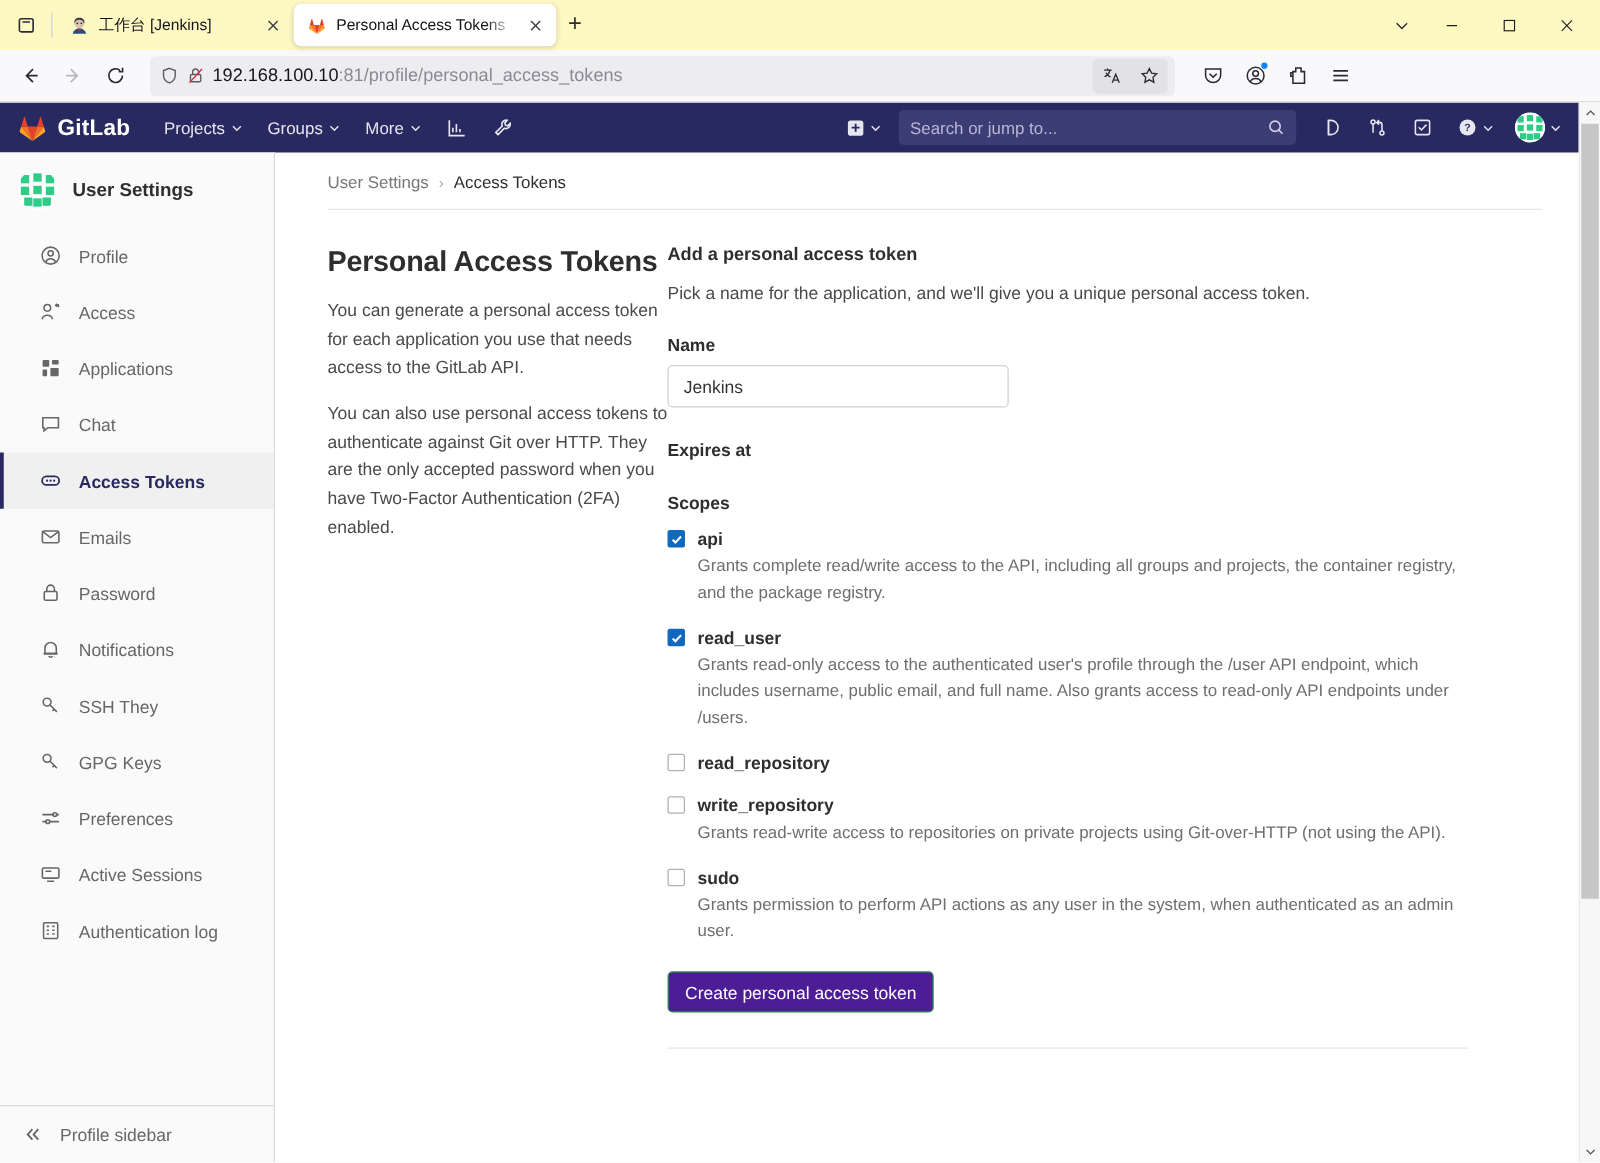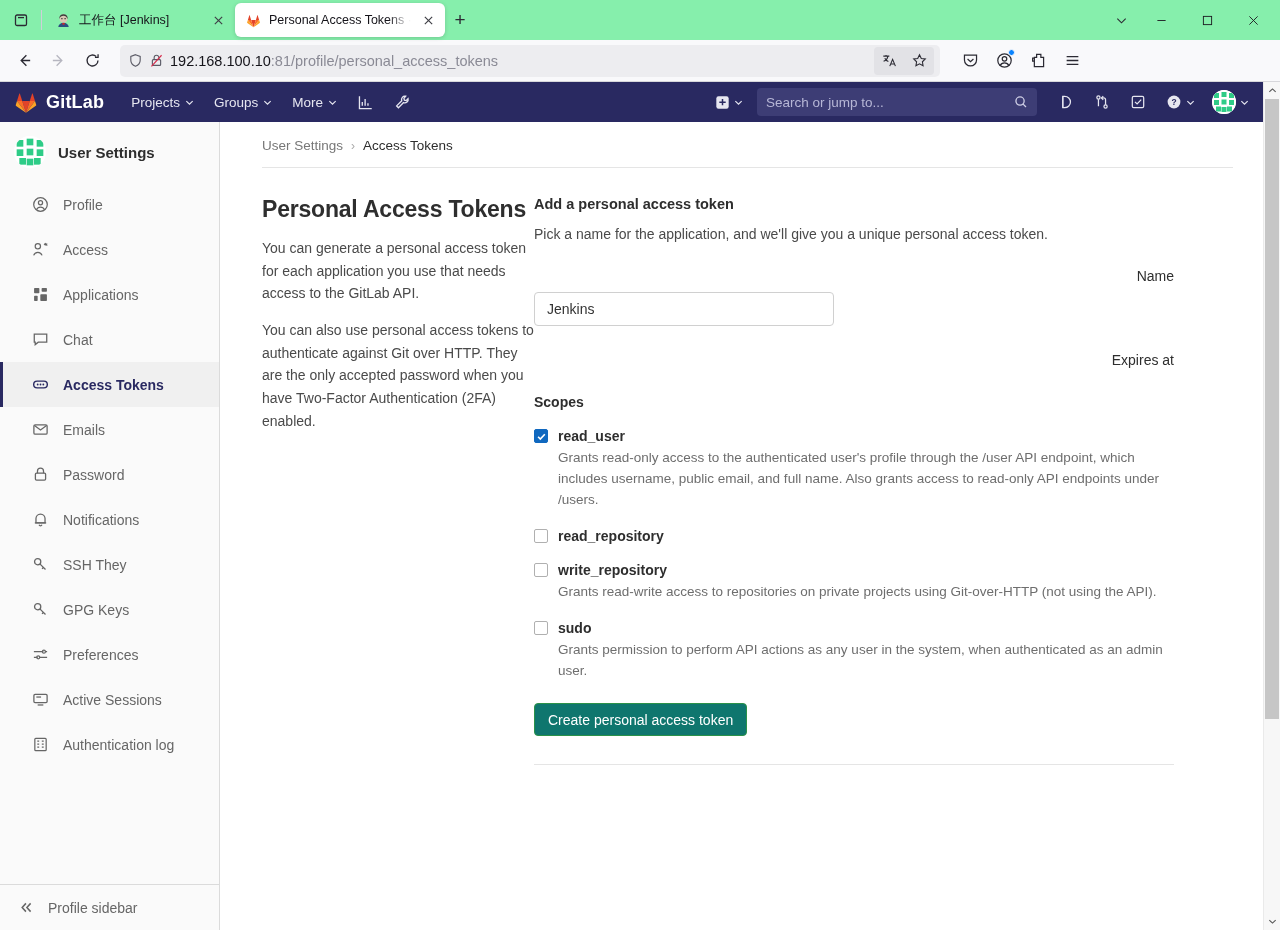--- a/index.html
+++ b/index.html
@@ -6,21 +6,21 @@
   html, body {
     width: 1280px; height: 930px;
     font-family: "Liberation Sans", sans-serif;
     background: #fff; overflow: hidden;
   }
 
   
   .browser { width: 1280px; height: 930px; display: flex; flex-direction: column; background:#f0f0f4; }
 
   .tabstrip {
-    height: 40px; background: #86efac; display: flex; align-items: flex-end;
+    height: 40px; background: #fef9c3; display: flex; align-items: flex-end;
     padding: 0 4px; position: relative; flex: 0 0 40px;
   }
   .tb-icon-btn {
     width: 34px; height: 34px; margin-bottom: 3px;
     display: flex; align-items: center; justify-content: center;
     border-radius: 4px; color: #2b2a33;
   }
   .tabsep { width:1px; height:20px; background:#cfcfd8; margin:0 3px 10px 3px; }
   .tab {
     height: 34px; margin-bottom: 3px; display: flex; align-items: center;
@@ -68,21 +68,21 @@
   
   .gl-nav { height: 40px; background: #292961; display: flex; align-items: center; flex: 0 0 40px; padding-left: 10px; }
   .gl-brand { display: flex; align-items: center; gap: 8px; padding: 0 10px 0 4px; }
   .gl-brand-text { color:#fff; font-size: 18px; font-weight: 600; letter-spacing:.2px; }
   .gl-menu { display:flex; align-items:center; gap: 2px; margin-left: 8px; }
   .gl-menu-item { color: #e6e6f0; font-size: 13.5px; padding: 9px 9px; display:flex; align-items:center; gap:5px; border-radius:3px;}
   .gl-ico-btn { color: #e6e6f0; padding: 7px 9px; display:flex; align-items:center; border-radius:3px;}
   .gl-nav-right { margin-left: auto; display:flex; align-items:center; gap:2px; padding-right: 8px;}
   .gl-plus { color:#e6e6f0; display:flex; align-items:center; gap:4px; padding: 6px 8px; border-radius:3px; }
   .gl-search {
-    width: 280px; height: 28px; background: #3d3d75; border-radius: 4px;
+    width: 318px; height: 28px; background: #3d3d75; border-radius: 4px;
     display:flex; align-items:center; padding: 0 9px; margin: 0 10px 0 4px; gap: 24px;
   }
   .gl-search input {
     flex:1 1 auto; background: transparent; border: none; outline: none;
     color: #fff; font-size: 13.5px; font-family: inherit;
   }
   .gl-search input::placeholder { color: #b7b7d6; }
   .gl-avatar-wrap { display:flex; align-items:center; gap:4px; padding: 4px 6px; }
   .gl-avatar { width: 24px; height: 24px; border-radius: 50%; background: #fff; overflow:hidden; display:block;}
 
@@ -118,39 +118,39 @@
 
   .cols { display: flex; padding-top: 28px; }
   .col-left { width: 272px; flex: 0 0 272px; }
   .col-right { flex: 1 1 auto; min-width: 0; max-width: 640px; }
 
   .page-title { font-size: 23px; font-weight: 700; color: #2e2e2e; letter-spacing: -.2px; }
   .lede { font-size: 14px; color: #4a4a4a; line-height: 1.62; margin-top: 14px; }
 
   .form-h { font-size: 14.5px; font-weight: 700; color: #2e2e2e; }
   .form-sub { font-size: 14px; color: #4a4a4a; margin-top: 14px; }
-  .label { font-size: 14px; font-weight: 400; color: #2e2e2e; margin-top: 26px; margin-bottom: 8px; text-align: right; }
+  .label { font-size: 14px; font-weight: 700; color: #2e2e2e; margin-top: 26px; margin-bottom: 8px; }
   .input {
-    width: 300px; height: 34px; border: 1px solid #d0d0d0; border-radius: 4px;
+    width: 273px; height: 34px; border: 1px solid #d0d0d0; border-radius: 4px;
     padding: 0 12px; font-size: 14px; color: #333; font-family: inherit;
     display:flex; align-items:center; background:#fff; outline: none;
   }
 
   .scopes-label { font-size: 14px; font-weight: 700; color: #2e2e2e; margin-top: 26px; }
   .scope { margin-top: 13px; }
   .scope-row { display:flex; align-items: center; gap: 10px; }
   .cbox { width: 14px; height: 14px; flex:0 0 14px; border: 1px solid #b0b0b0; border-radius: 2px; background:#fff;
      display:flex; align-items:center; justify-content:center; }
   .cbox.checked { background: #1068bf; border-color: #1068bf; }
   .scope-name { font-size: 14px; font-weight: 700; color: #2e2e2e; }
   .scope-desc { font-size: 13.5px; color: #6e6e6e; line-height: 1.56; margin-top: 3px; padding-left: 24px; }
 
   .btn-create {
     margin-top: 22px; display:inline-flex; align-items:center; height: 33px; padding: 0 13px;
-    background: #0f766e; color: #fff; font-size: 14px; border-radius: 4px; border: 1px solid #2b9249;
+    background: #4c1d95; color: #fff; font-size: 14px; border-radius: 4px; border: 1px solid #2b9249;
     font-family: inherit;
   }
   .bottom-rule { margin-top: 28px; border-top: 1px solid #e5e5e5; }
 
   
   .scrollbar { width: 17px; flex: 0 0 17px; background: #f7f7f7; display:flex; flex-direction:column;
      border-left: 1px solid #eaeaea; }
   .sb-arrow { height: 17px; display:flex; align-items:center; justify-content:center; color:#555; }
   .sb-track { flex:1 1 auto; position: relative; }
   .sb-thumb { position:absolute; left: 1px; right: 1px; top: 0; height: 620px; background: #c6c6c6; border-radius: 0; }
@@ -621,20 +621,31 @@
               <div class="form-h">Add a personal access token</div>
               <div class="form-sub">Pick a name for the application, and we'll give you a unique personal access token.</div>
 
               <div class="label">Name</div>
               <input class="input" type="text" value="Jenkins" style="">
 
               <div class="label">Expires at</div>
 
               <div class="scopes-label">Scopes</div>
 
+              <div class="scope">
+                <div class="scope-row">
+                  <span class="cbox checked">
+                    <svg width="11" height="11" viewBox="0 0 12 12" fill="none" stroke="#fff" stroke-width="1.8">
+                        <path d="M2.3 6.3l2.4 2.4 4.9-5.2"></path>
+                      </svg>
+                  </span>
+                  <span class="scope-name">api</span>
+                </div>
+                <div class="scope-desc">Grants complete read/write access to the API, including all groups and projects, the container registry, and the package registry.</div>
+              </div>
 
               <div class="scope" style="margin-top:18px;">
                 <div class="scope-row">
                   <span class="cbox checked">
                     <svg width="11" height="11" viewBox="0 0 12 12" fill="none" stroke="#fff" stroke-width="1.8">
                         <path d="M2.3 6.3l2.4 2.4 4.9-5.2"></path>
                       </svg>
                   </span>
                   <span class="scope-name">read_user</span>
                 </div>

